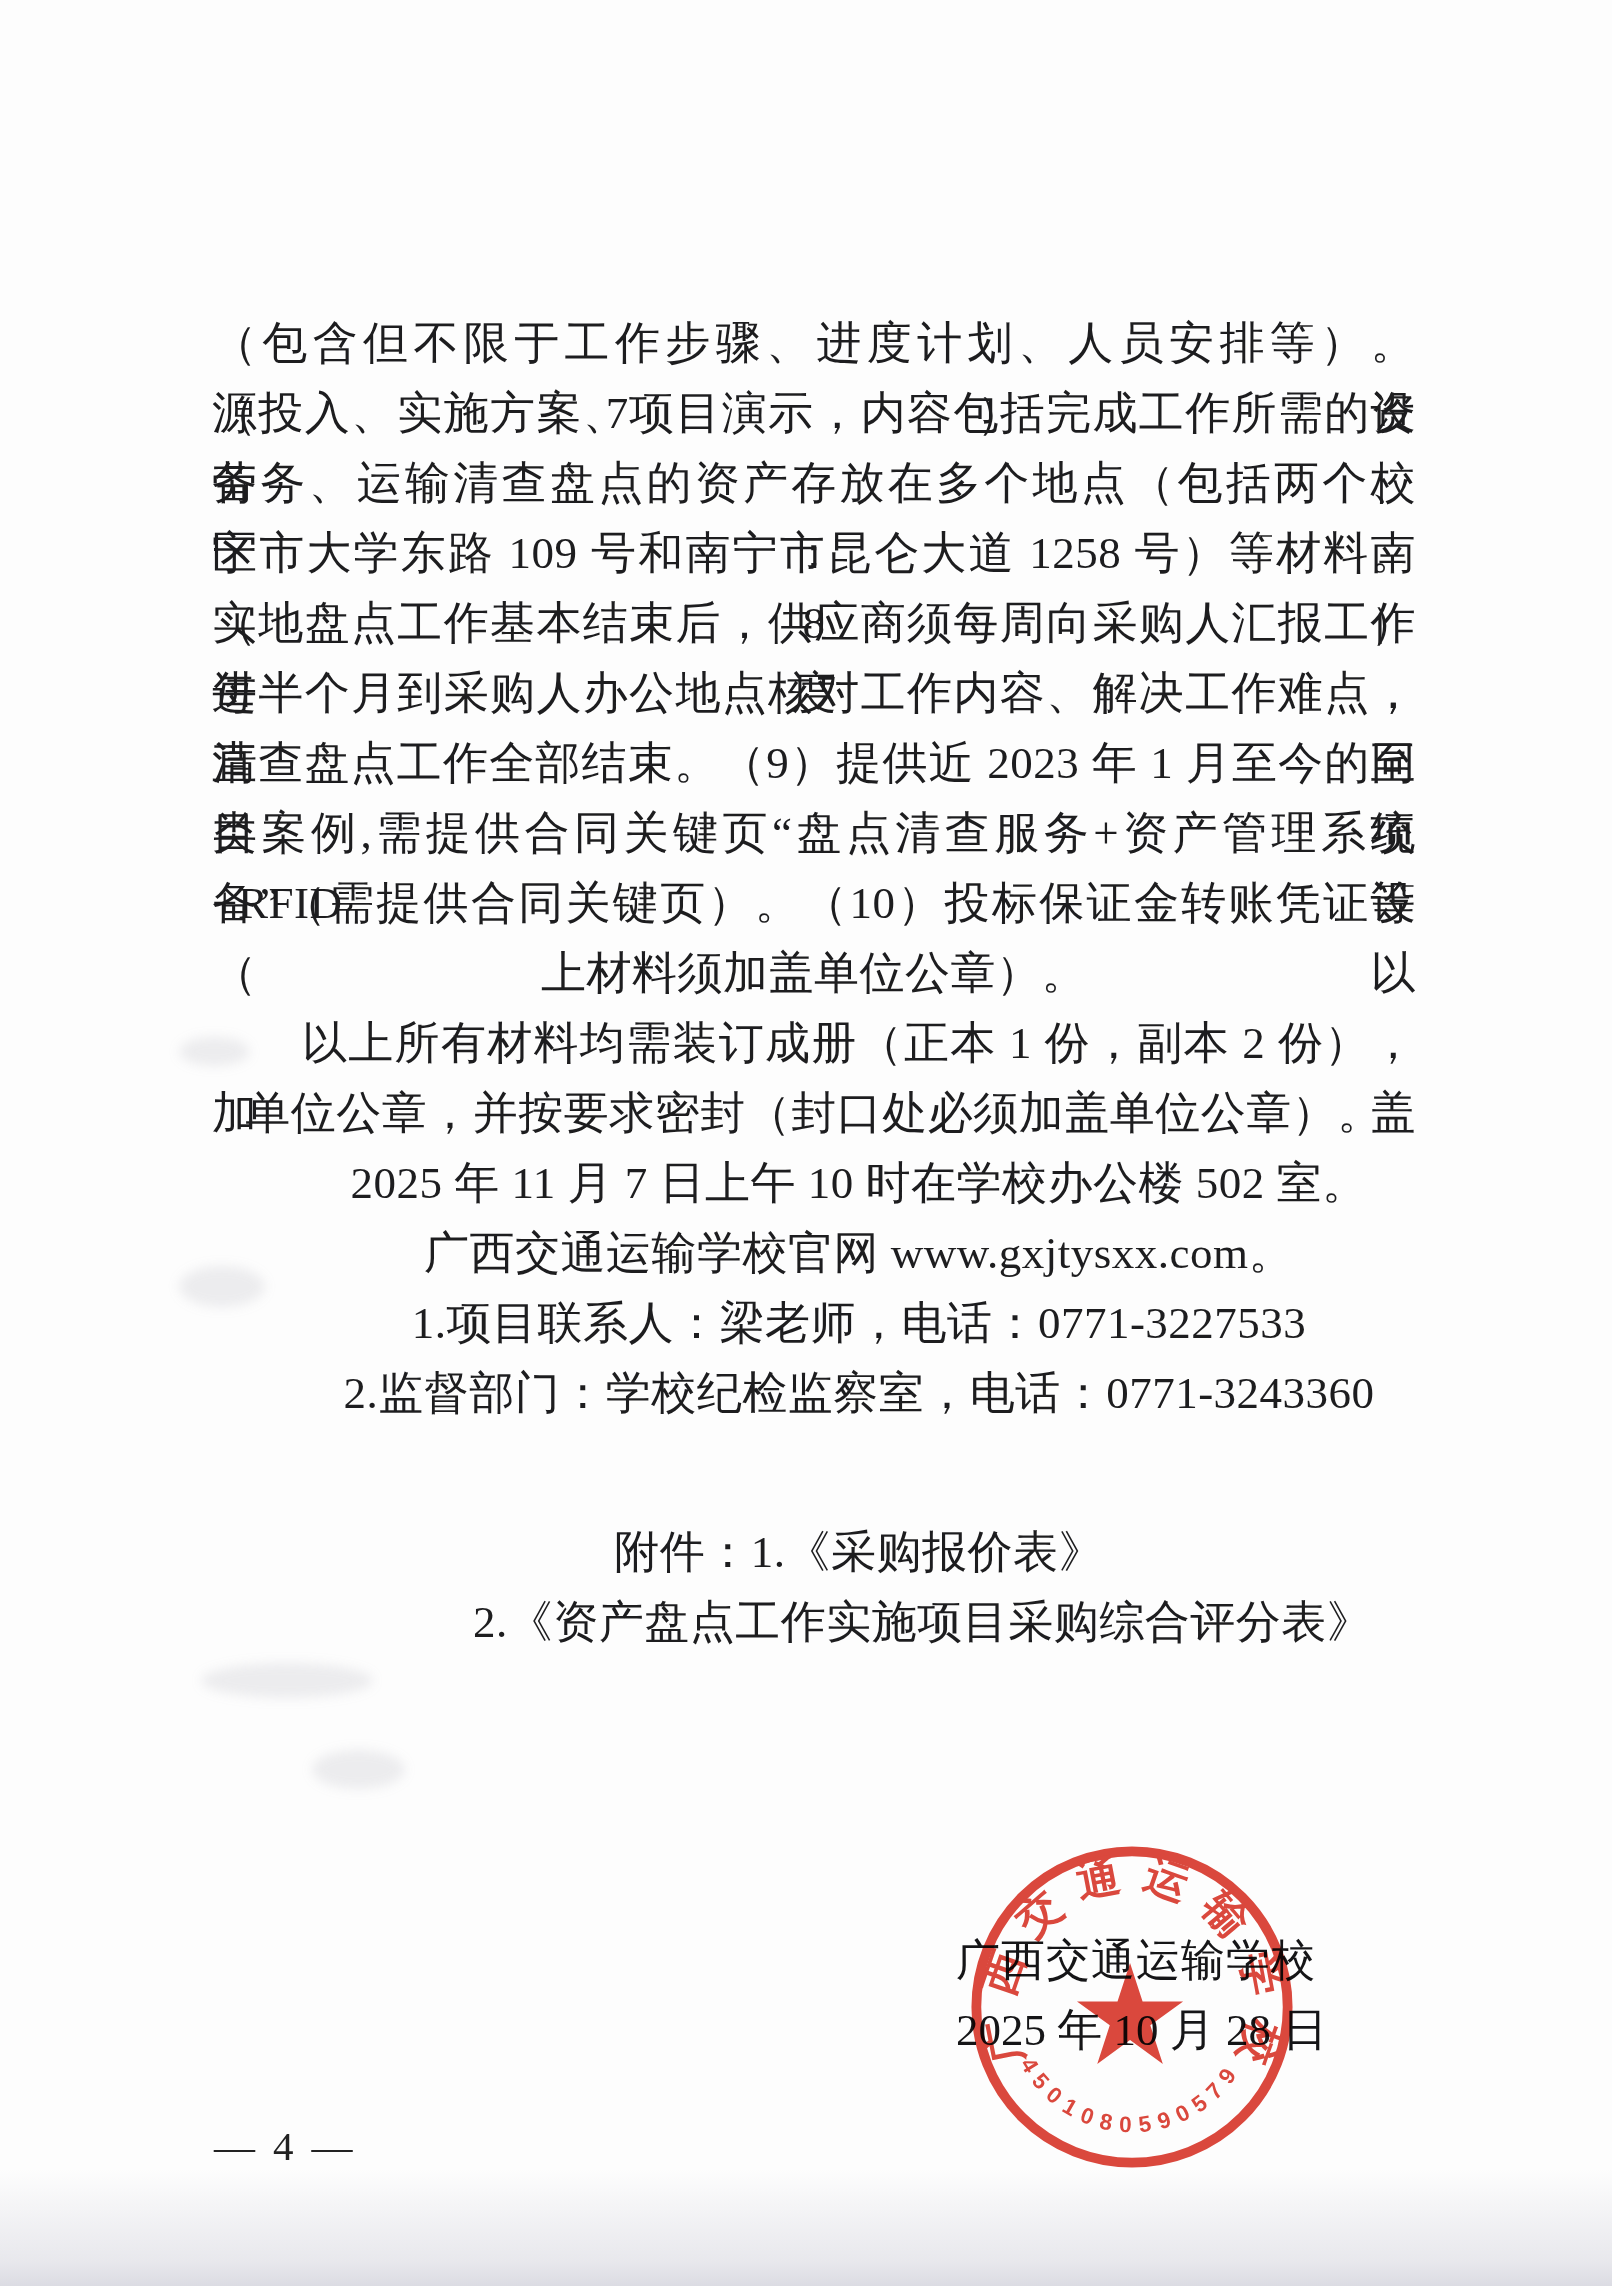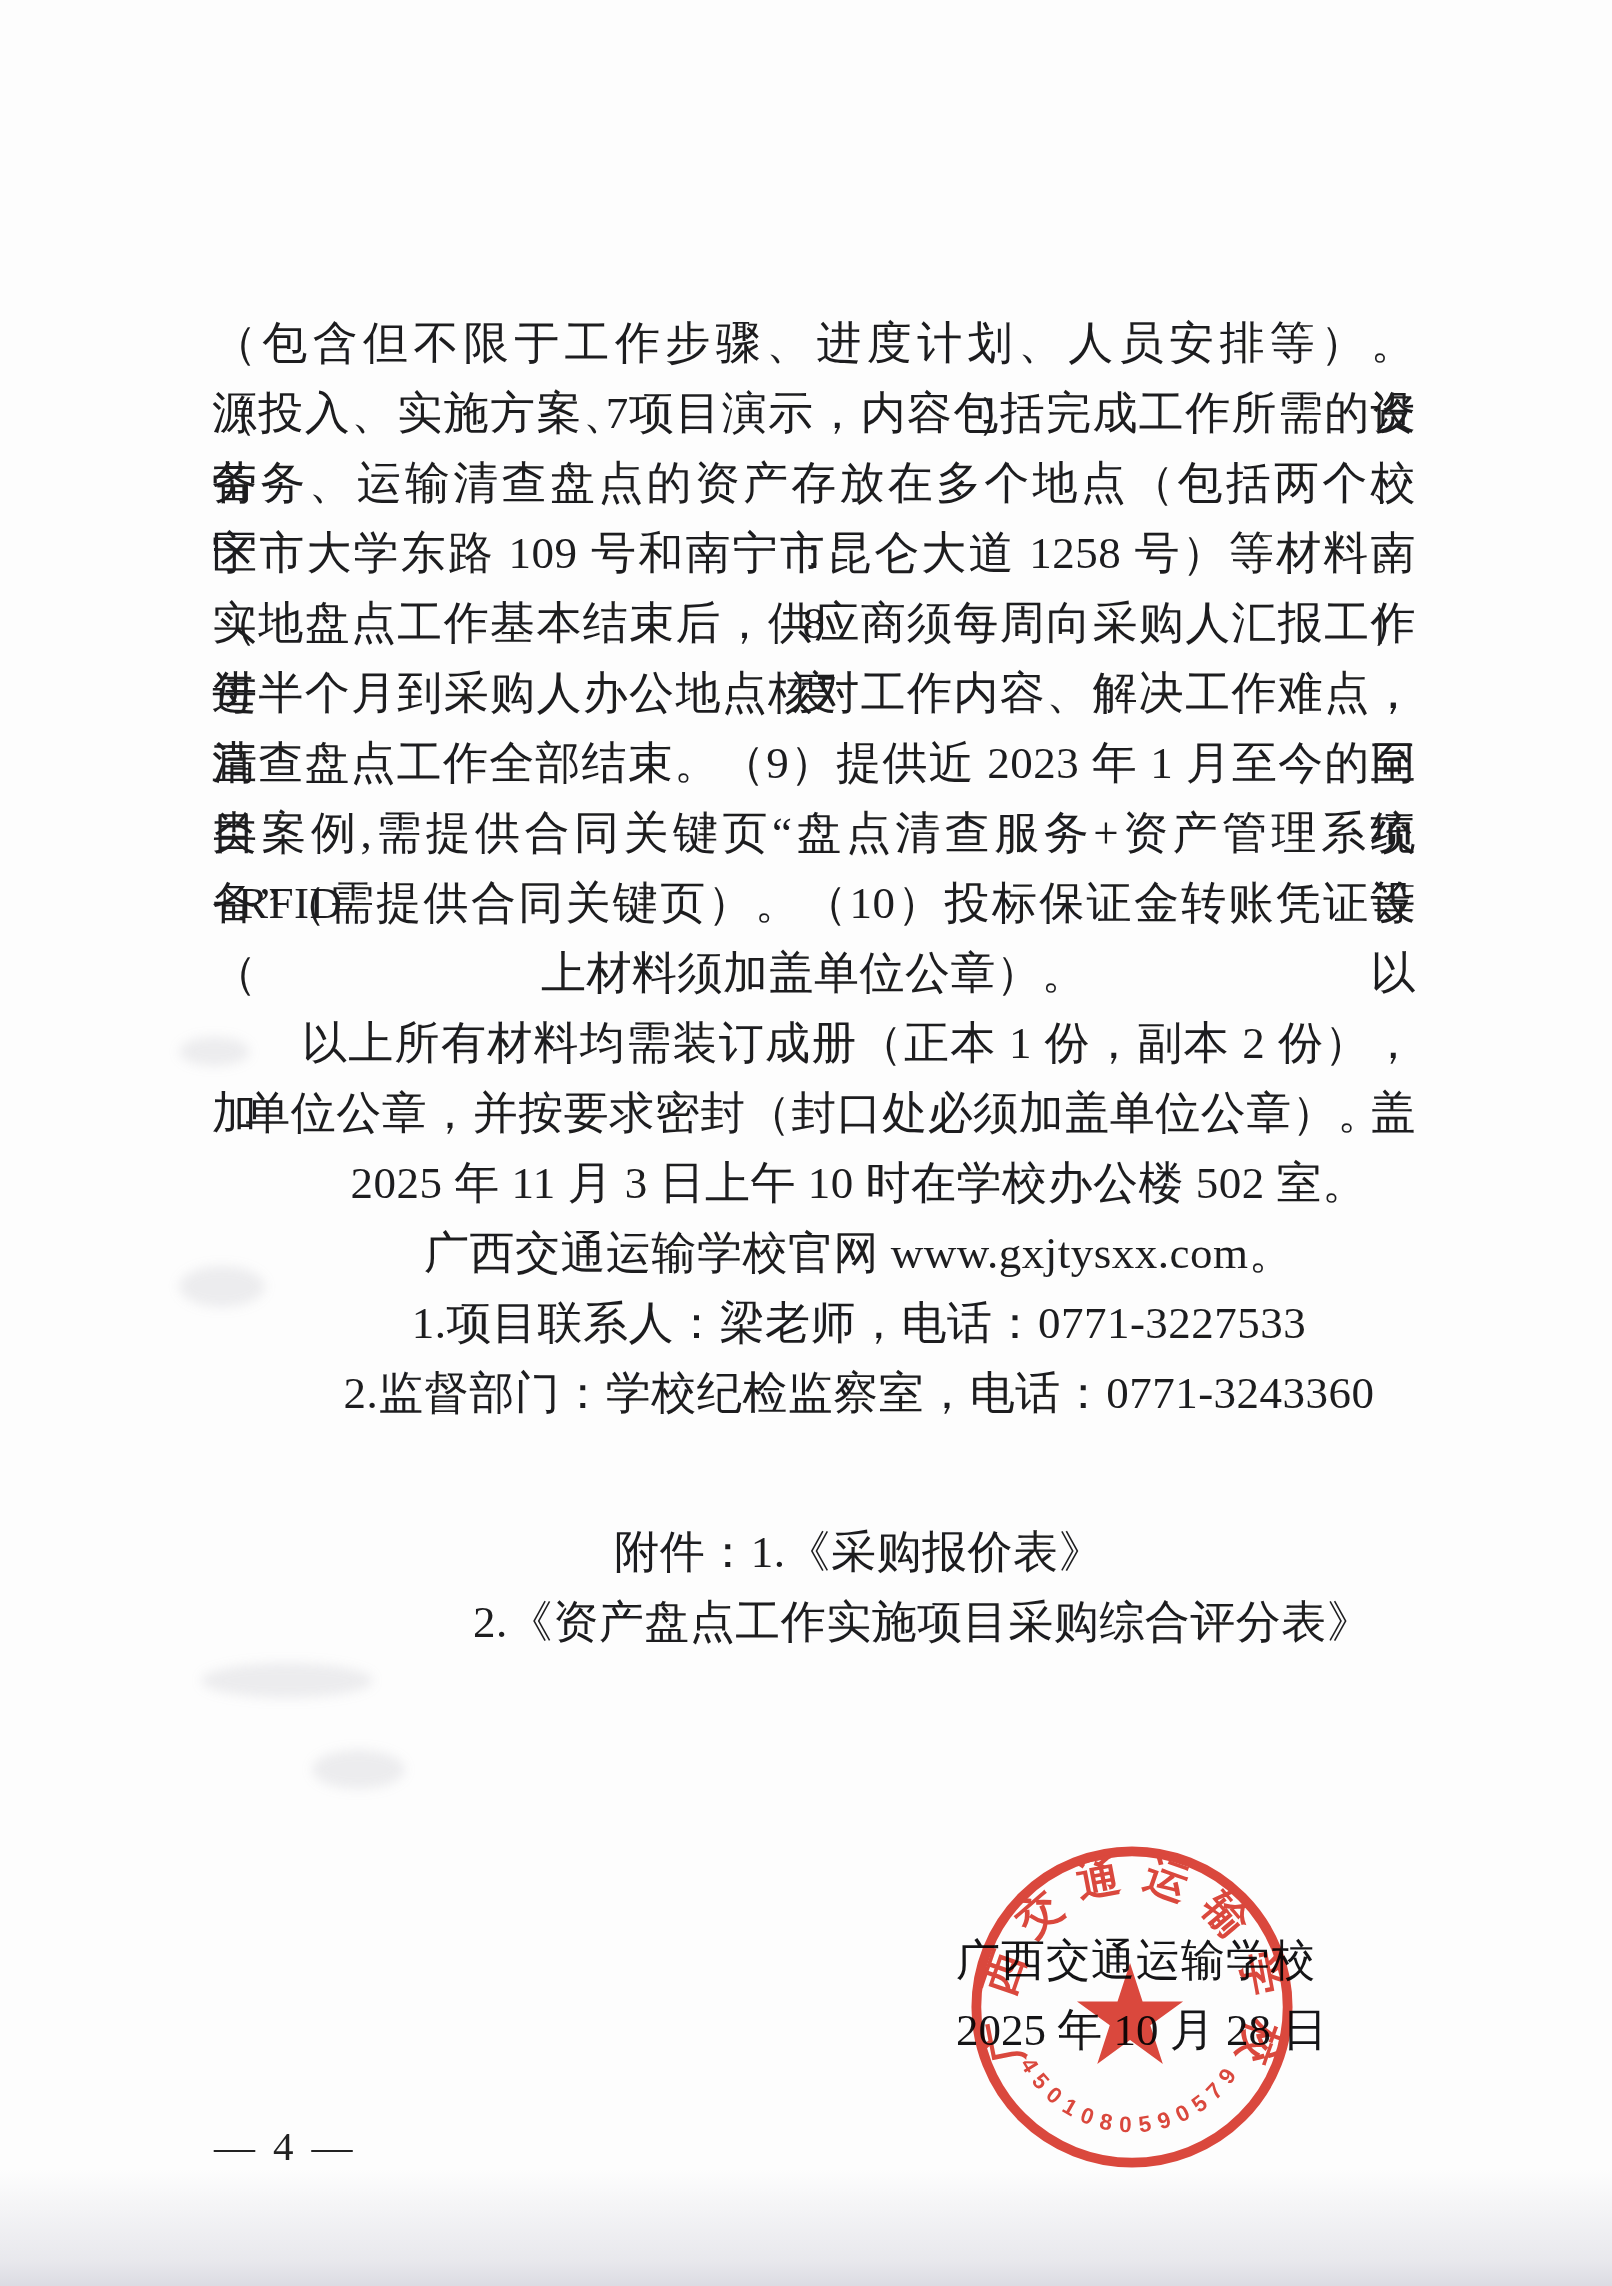--- a/index.html
+++ b/index.html
@@ -88,21 +88,21 @@
     <div class="ln j">劳务、运输清查盘点的资产存放在多个地点（包括两个校区：南</div>
     <div class="ln j">宁市大学东路 109 号和南宁市昆仑大道 1258 号）等材料。（8）</div>
     <div class="ln j">实地盘点工作基本结束后，供应商须每周向采购人汇报工作进度，</div>
     <div class="ln j">每半个月到采购人办公地点核对工作内容、解决工作难点，直至</div>
     <div class="ln j">清查盘点工作全部结束。（9）提供近 2023 年 1 月至今的同类项</div>
     <div class="ln j">目案例,需提供合同关键页“盘点清查服务+资产管理系统+RFID 设</div>
     <div class="ln j">备”（需提供合同关键页）。（10）投标保证金转账凭证等（以</div>
     <div class="ln">上材料须加盖单位公章）。</div>
     <div class="ln j i2">以上所有材料均需装订成册（正本 1 份，副本 2 份），加盖</div>
     <div class="ln">单位公章，并按要求密封（封口处必须加盖单位公章）。</div>
-    <div class="ln i2">2025 年 11 月 3 日上午 10 时在学校办公楼 502 室。</div>
+    <div class="ln i2">2025 年 11 月 7 日上午 10 时在学校办公楼 502 室。</div>
     <div class="ln i2">广西交通运输学校官网 www.gxjtysxx.com。</div>
     <div class="ln i2">1.项目联系人：梁老师，电话：0771-3227533</div>
     <div class="ln i2">2.监督部门：学校纪检监察室，电话：0771-3243360</div>
     <div class="spacer"></div>
     <div class="ln i2">附件：1.《采购报价表》</div>
     <div class="ln i47">2.《资产盘点工作实施项目采购综合评分表》</div>
   </div>
 
   <div class="sig sig-org">广西交通运输学校</div>
   <div class="sig sig-date">2025 年 10 月 28 日</div>

